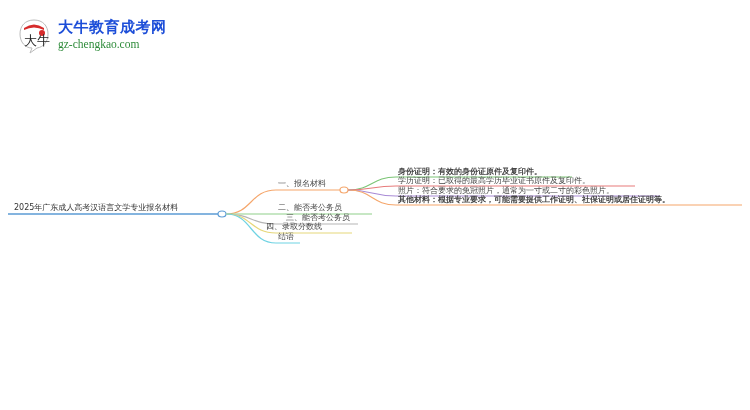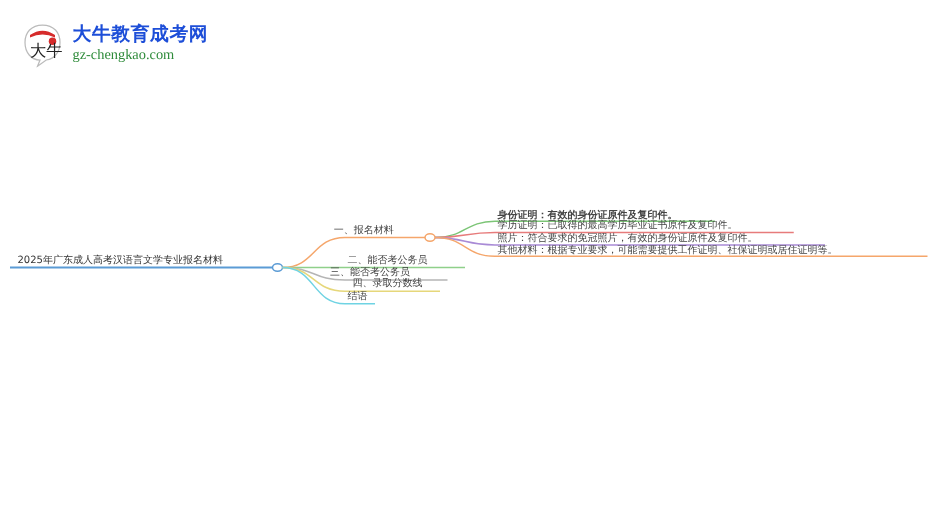--- a/index.html
+++ b/index.html
@@ -55,22 +55,22 @@
   <path d="M226 214 C 252 214, 250 243, 276 243 L 300 243" fill="none" stroke="#6fd3e3" stroke-width="1.2"></path>
 
   <path d="M348 190 C 372 190, 372 177, 396 177 L 572 177" fill="none" stroke="#7cc576" stroke-width="1.1"></path>
   <path d="M348 190 C 372 190, 372 186, 396 186 L 635 186" fill="none" stroke="#e77b7b" stroke-width="1.1"></path>
   <path d="M348 190 C 372 190, 372 196, 396 196 L 660 196" fill="none" stroke="#a98bd6" stroke-width="1.1"></path>
   <path d="M348 190 C 372 190, 372 205, 396 205 L 742 205" fill="none" stroke="#f5a66b" stroke-width="1.1"></path>
 </svg>
 
 <div class="node" style="left:14px; top:203px; color:#333;">2025年广东成人高考汉语言文学专业报名材料</div>
 
-<div class="node" style="left:267px; top:179px;">一、报名材料</div>
+<div class="node" style="left:278px; top:179px;">一、报名材料</div>
 <div class="node" style="left:278px; top:203px;">二、能否考公务员</div>
-<div class="node" style="left:264px; top:213px;text-align:center;">三、能否考公务员</div>
-<div class="node" style="left:282px; top:222px;">四、录取分数线</div>
+<div class="node" style="left:286px; top:213px;text-align:center;">三、能否考公务员</div>
+<div class="node" style="left:266px; top:222px;">四、录取分数线</div>
 <div class="node" style="left:278px; top:232px;">结语</div>
 
 <div class="node" style="left:398px; top:167px;font-weight:bold;">身份证明：有效的身份证原件及复印件。</div>
 <div class="node" style="left:398px; top:176px;font-family:Liberation Mono, monospace;">学历证明：已取得的最高学历毕业证书原件及复印件。</div>
-<div class="node" style="left:398px; top:186px;">照片：符合要求的免冠照片，有效的身份证原件及复印件。</div>
-<div class="node" style="left:398px; top:195px;">其他材料：根据专业要求，可能需要提供工作证明、社保证明或居住证明等。</div>
+<div class="node" style="left:398px; top:186px;">照片：符合要求的免冠照片，通常为一寸或二寸的彩色照片。</div>
+<div class="node" style="left:398px; top:195px;font-weight:bold;">其他材料：根据专业要求，可能需要提供工作证明、社保证明或居住证明等。</div>
 
 </body></html>

